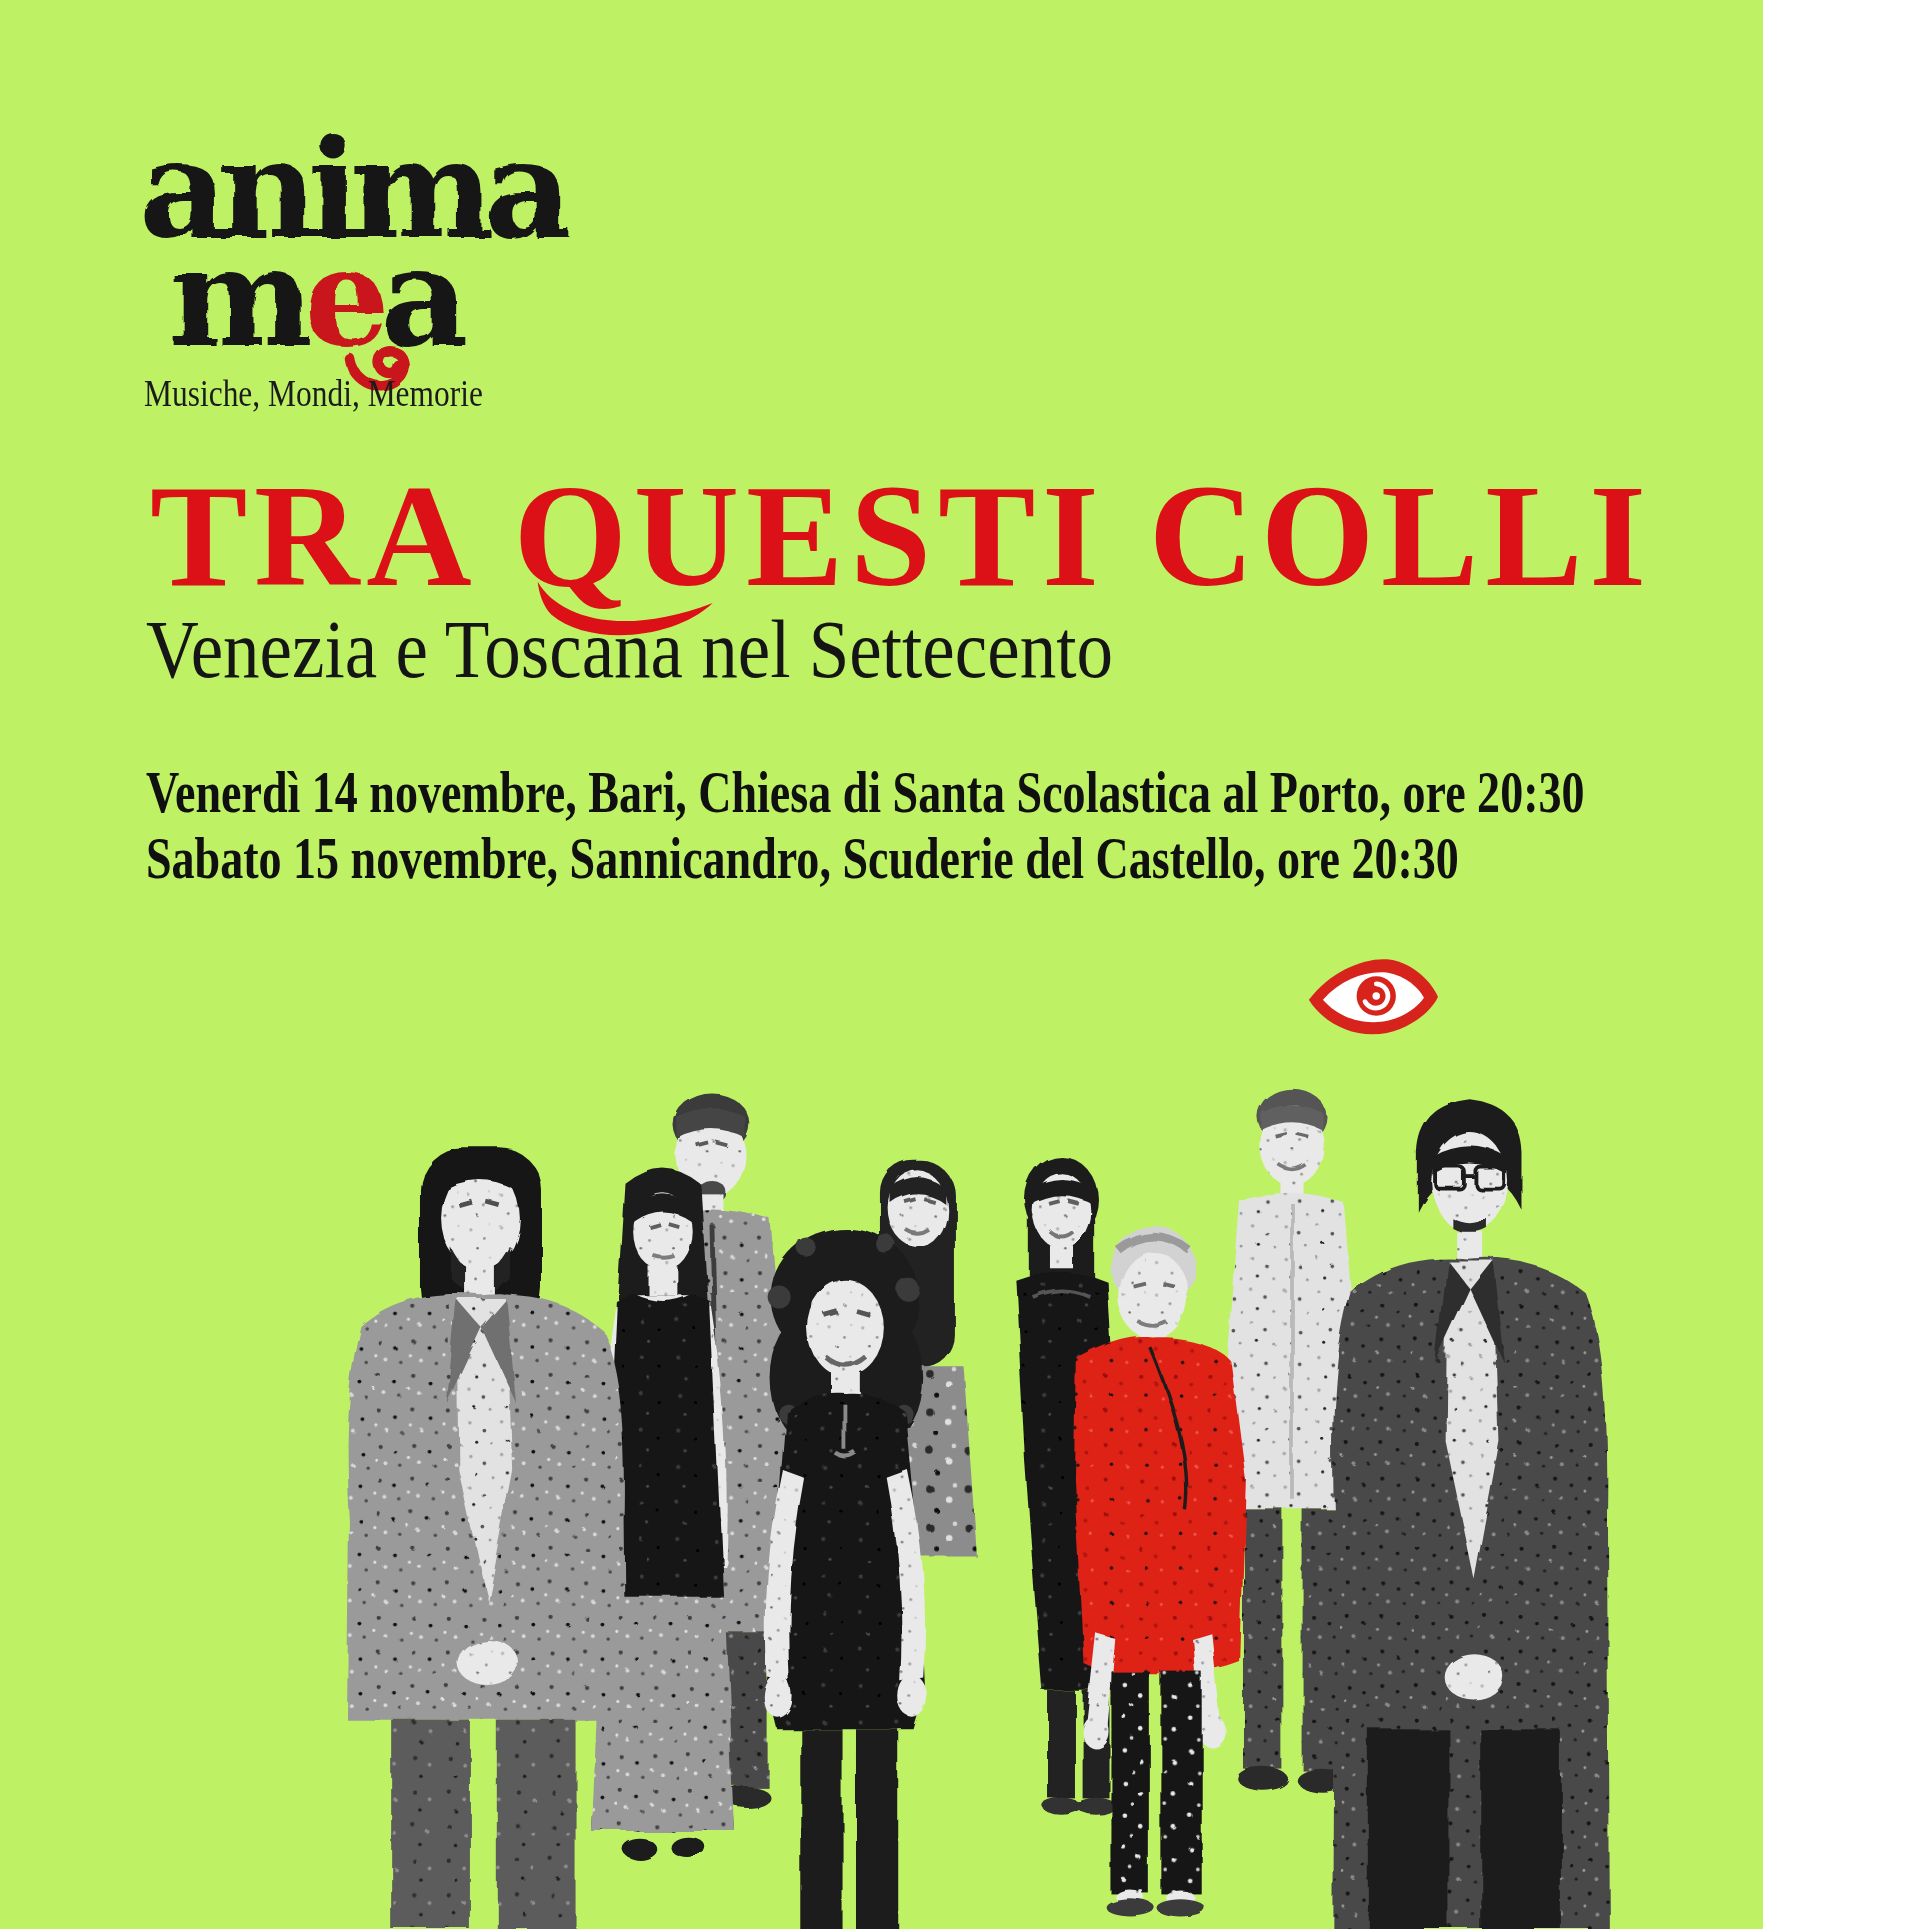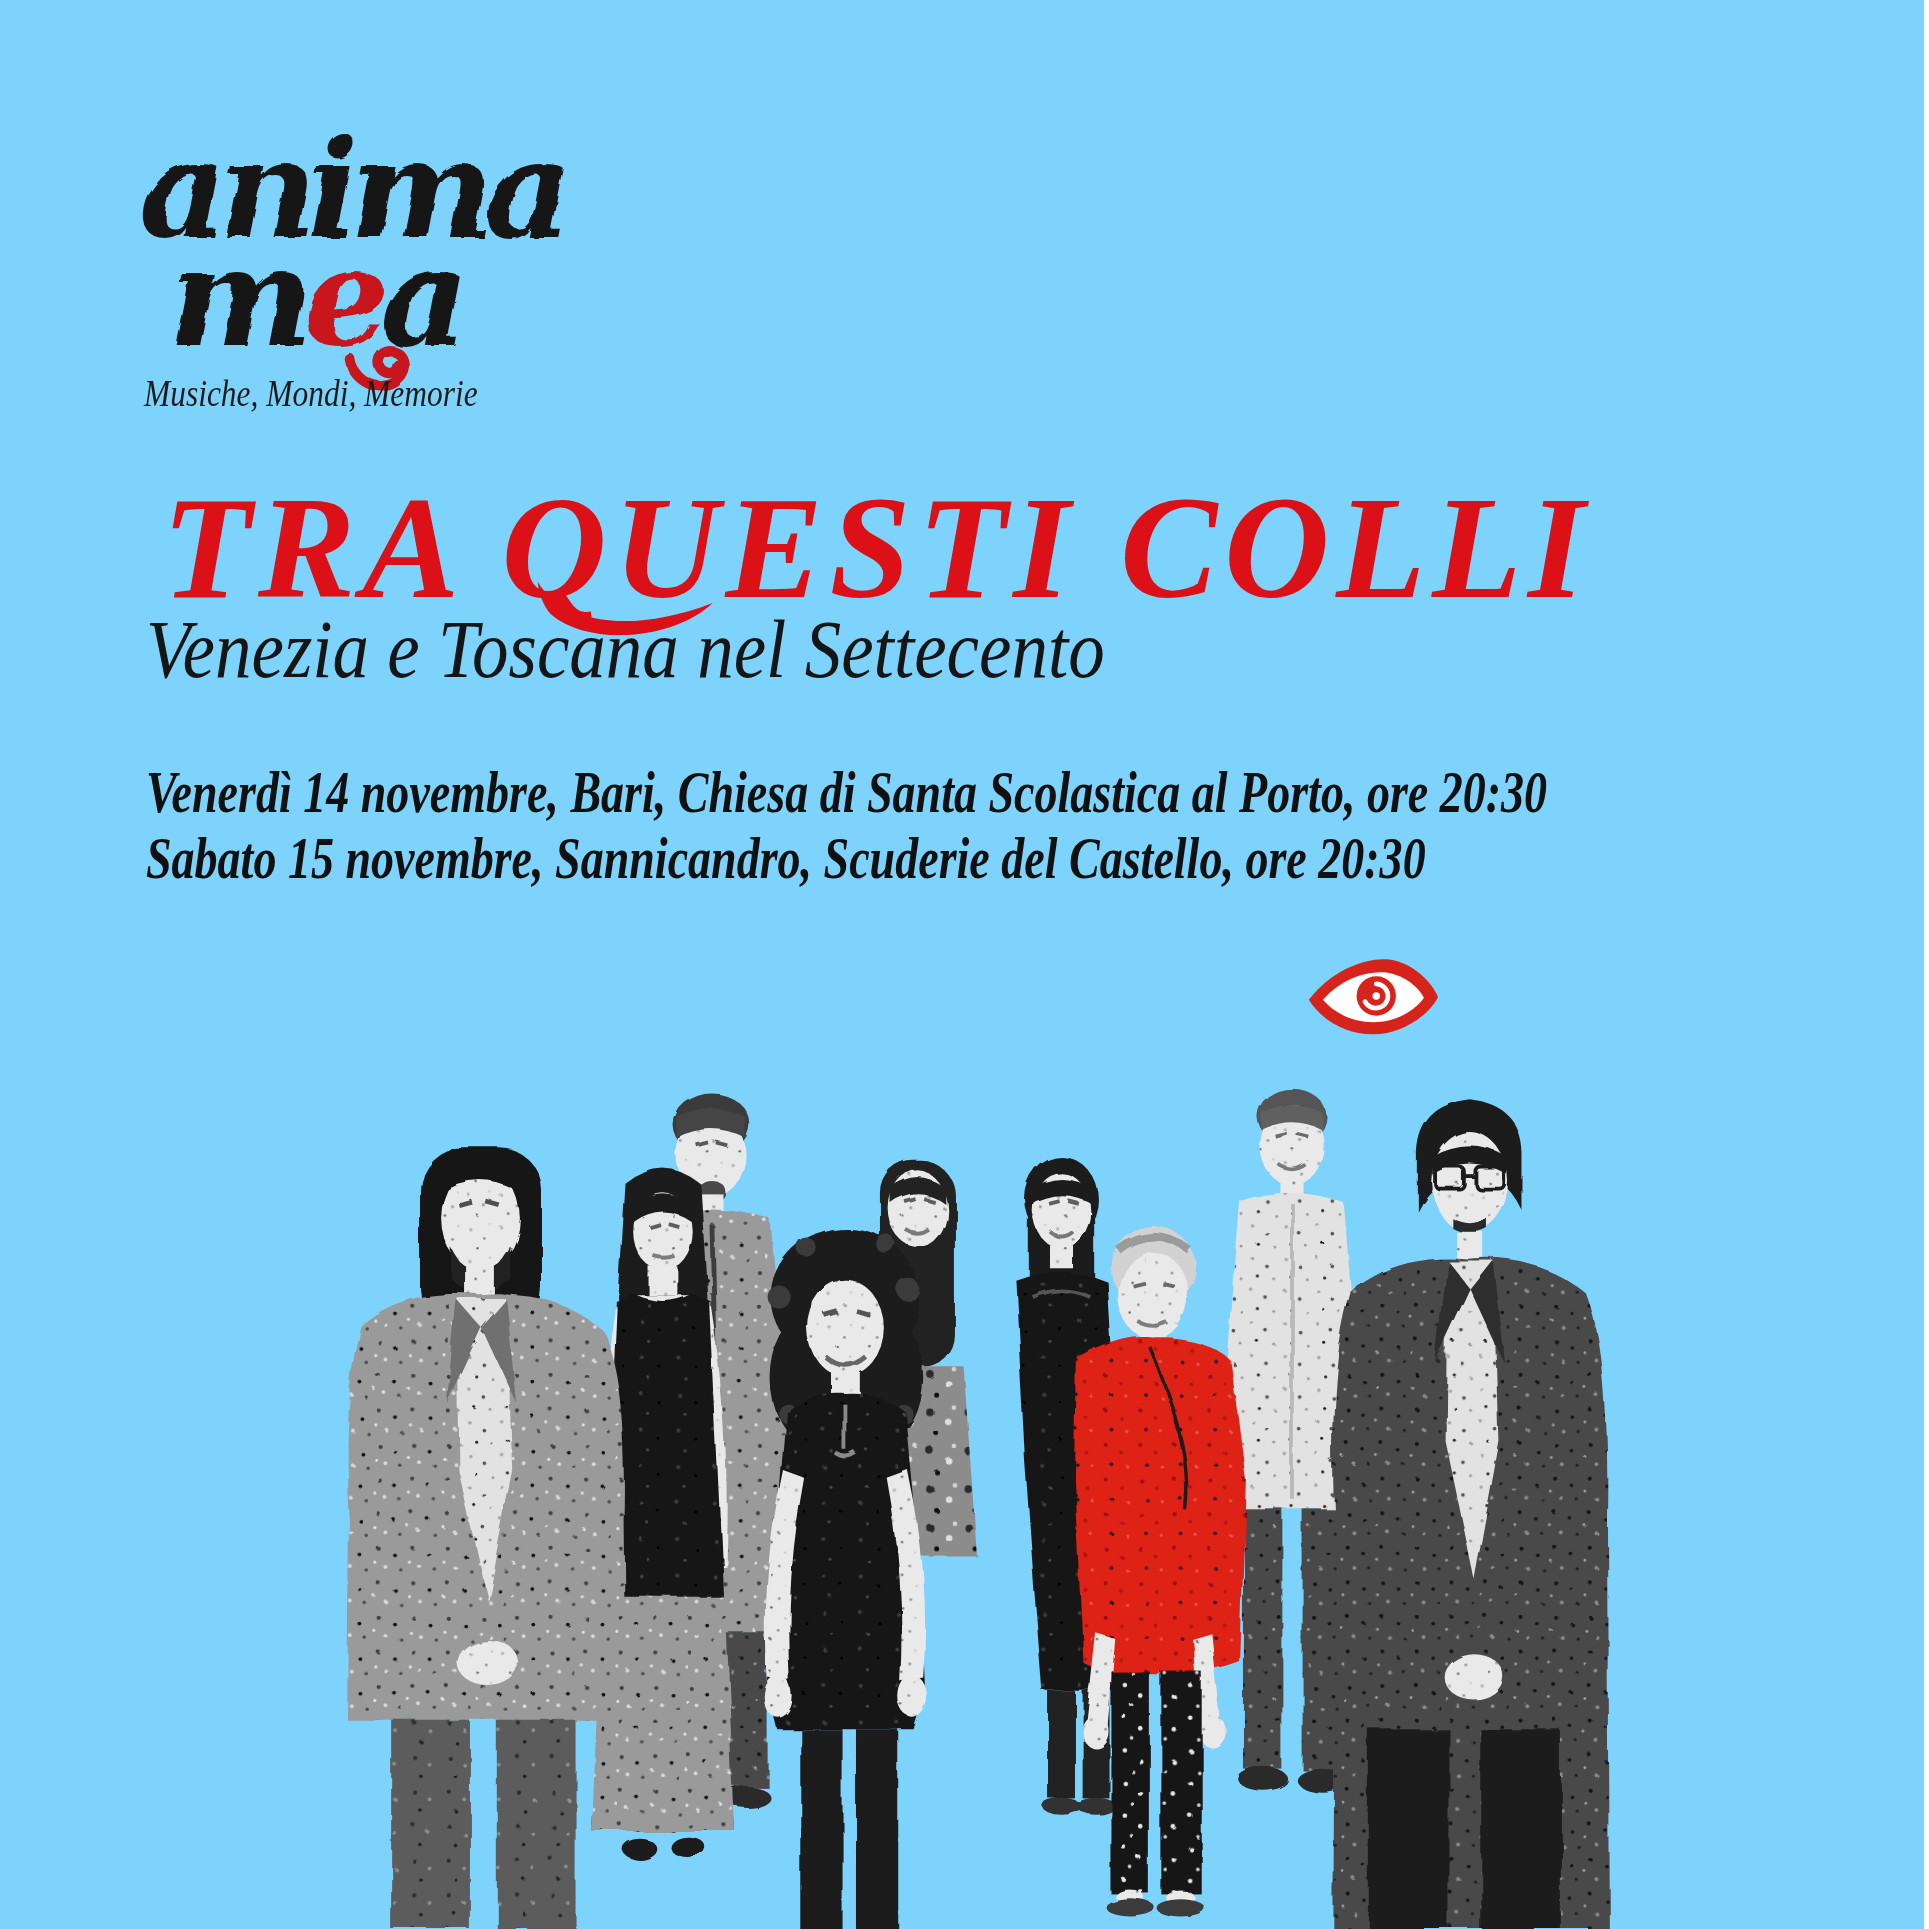--- a/index.html
+++ b/index.html
@@ -1,36 +1,36 @@
 <!DOCTYPE html>
 <html><head>
 <meta charset="utf-8">
 <style>
   html,body{margin:0;padding:0;background:#ffffff;}
   .poster{
-    position:relative;width:1924px;height:1929px;background:#7dd3fc;
-    overflow:hidden;font-family:"Liberation Serif",serif;color:#161616;font-style:italic;
+    position:relative;width:1763px;height:1929px;background:#bef264;
+    overflow:hidden;font-family:"Liberation Serif",serif;color:#161616;
   }
   
   .logo{position:absolute;left:140px;top:121px;width:461px;height:269px;filter:url(#roughen);}
   .logo-l1,.logo-l2{
     position:absolute;font-family:"DejaVu Serif",serif;font-weight:bold;
     font-size:136px;line-height:136px;letter-spacing:-9.6px;color:#141414;white-space:nowrap;
   }
   .logo-l1{left:0;top:0;}
   .logo-l2{left:29px;top:108px;}
   .logo-red{color:#c8151b;}
   .logo-swirl{position:absolute;left:204px;top:219px;}
   .tagline{
     position:absolute;left:144px;top:373px;font-size:37px;line-height:42px;
     color:#1b1b1b;white-space:nowrap;transform:scaleX(.85);transform-origin:left top;
   }
   
   .title{
-    position:absolute;left:146px;top:459px;margin:16px;font-weight:bold;
+    position:absolute;left:146px;top:459px;margin:4px;font-weight:bold;
     font-size:146px;line-height:146px;letter-spacing:6.7px;color:#dc1117;white-space:nowrap;
   }
   .q-swash{position:absolute;left:530px;top:576px;}
   .subtitle{
     position:absolute;left:146px;top:605px;margin:0;font-weight:normal;
     font-size:83px;line-height:88px;color:#151515;white-space:nowrap;
     transform:scaleX(.88);transform-origin:left top;
   }
   
   .events{

